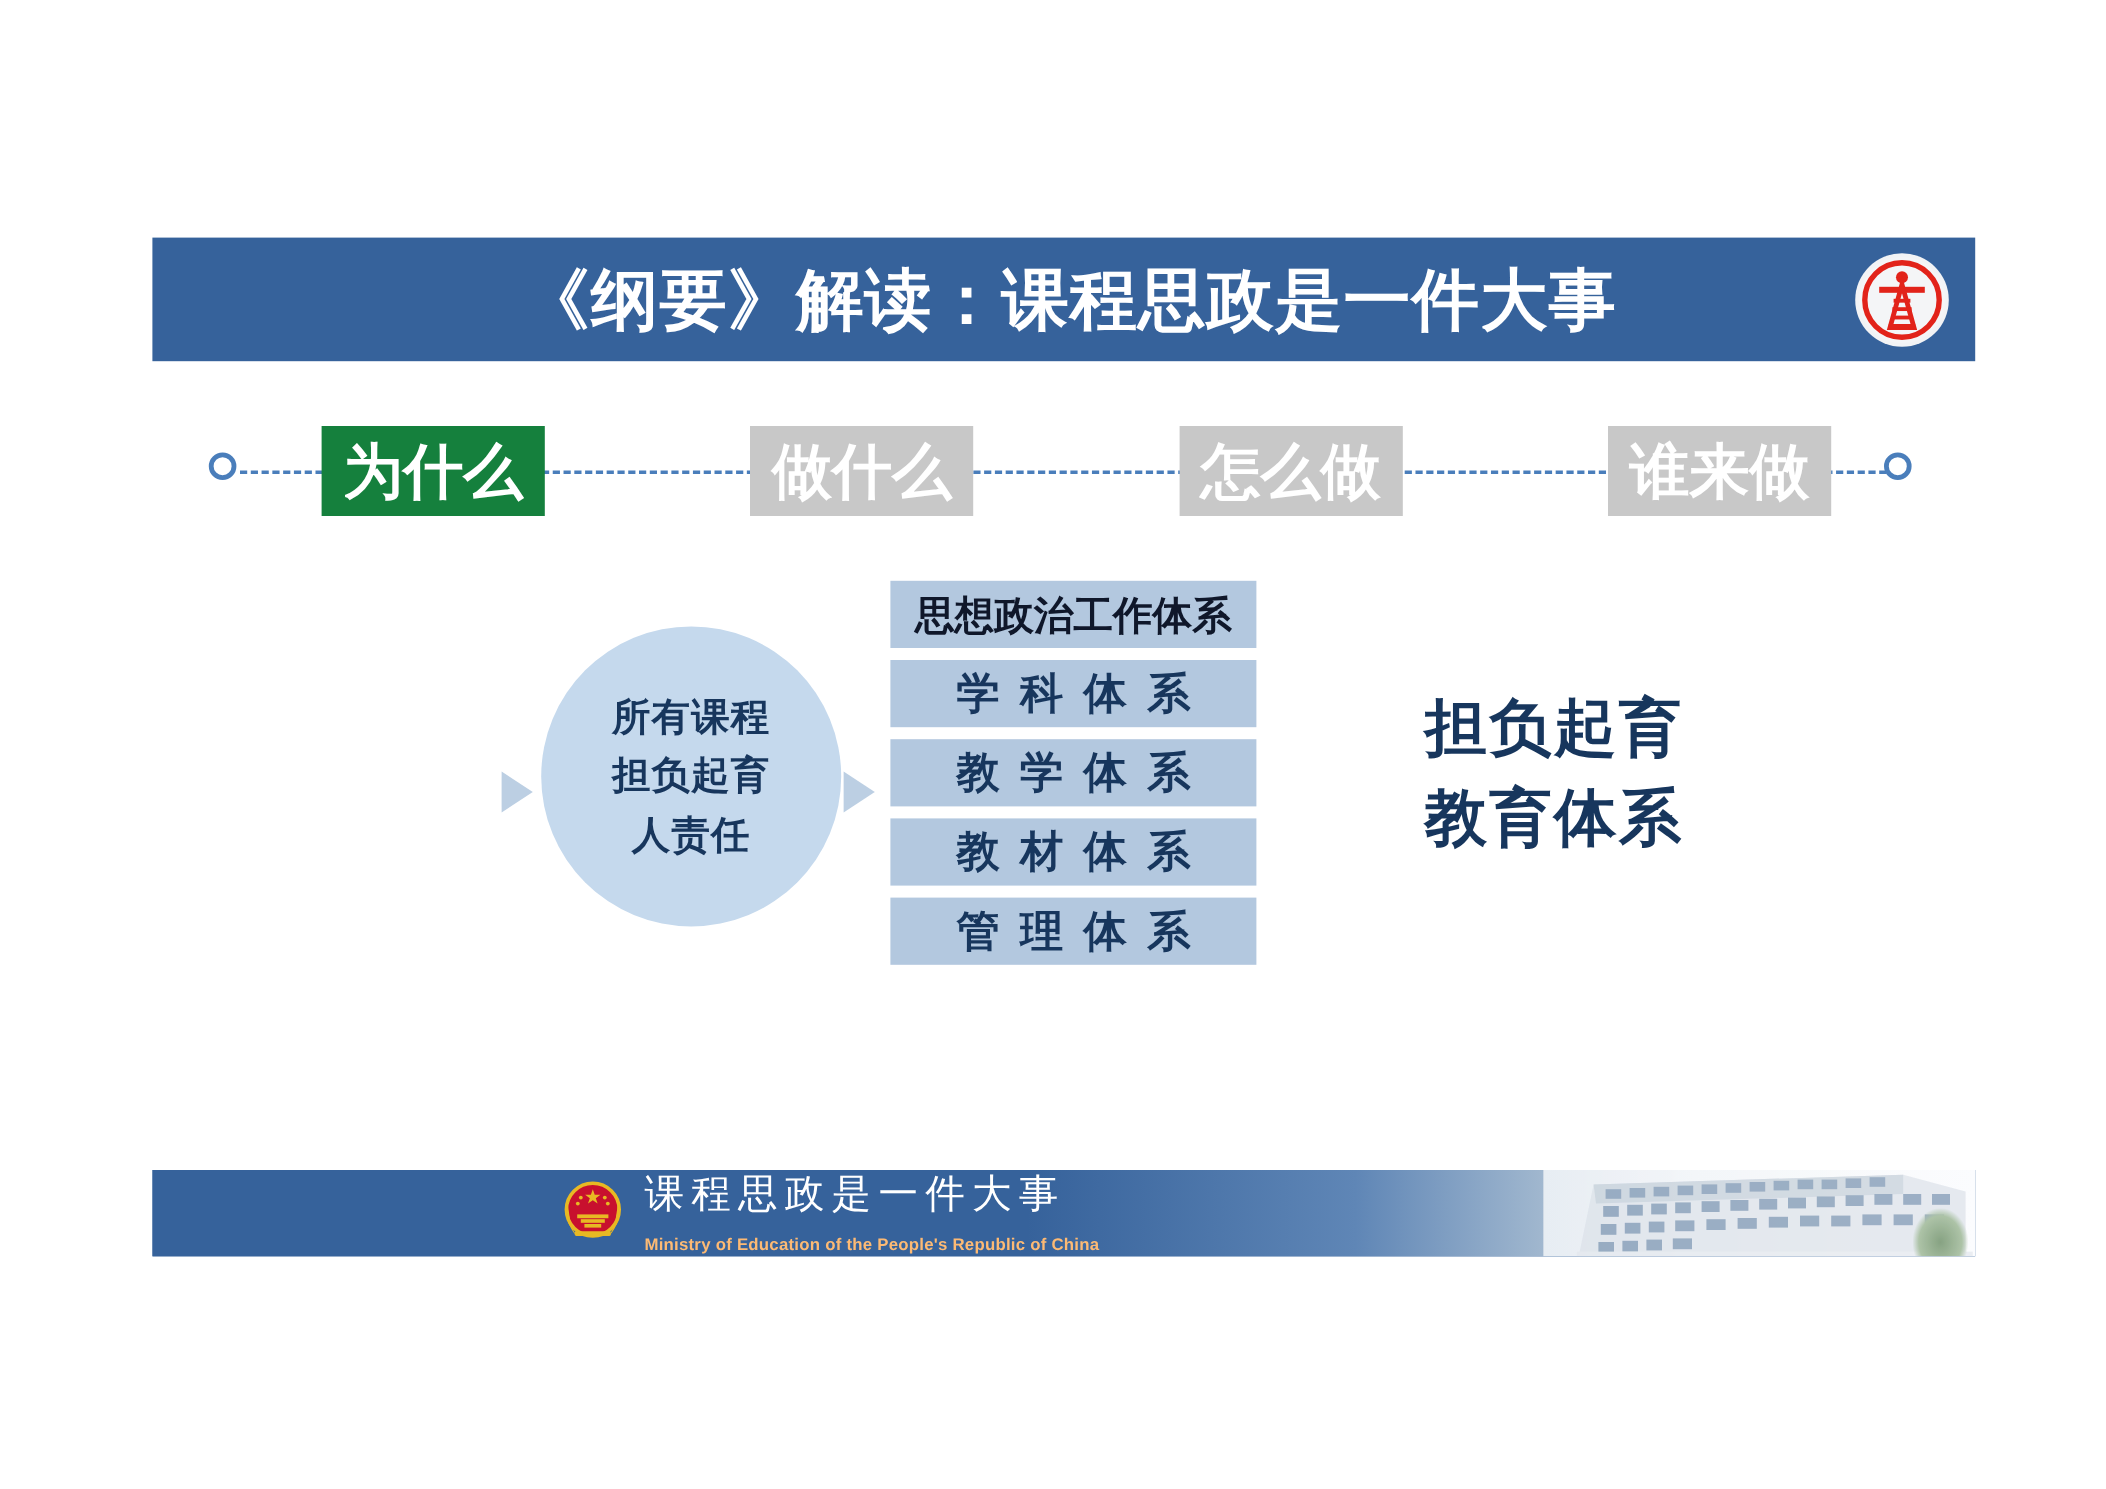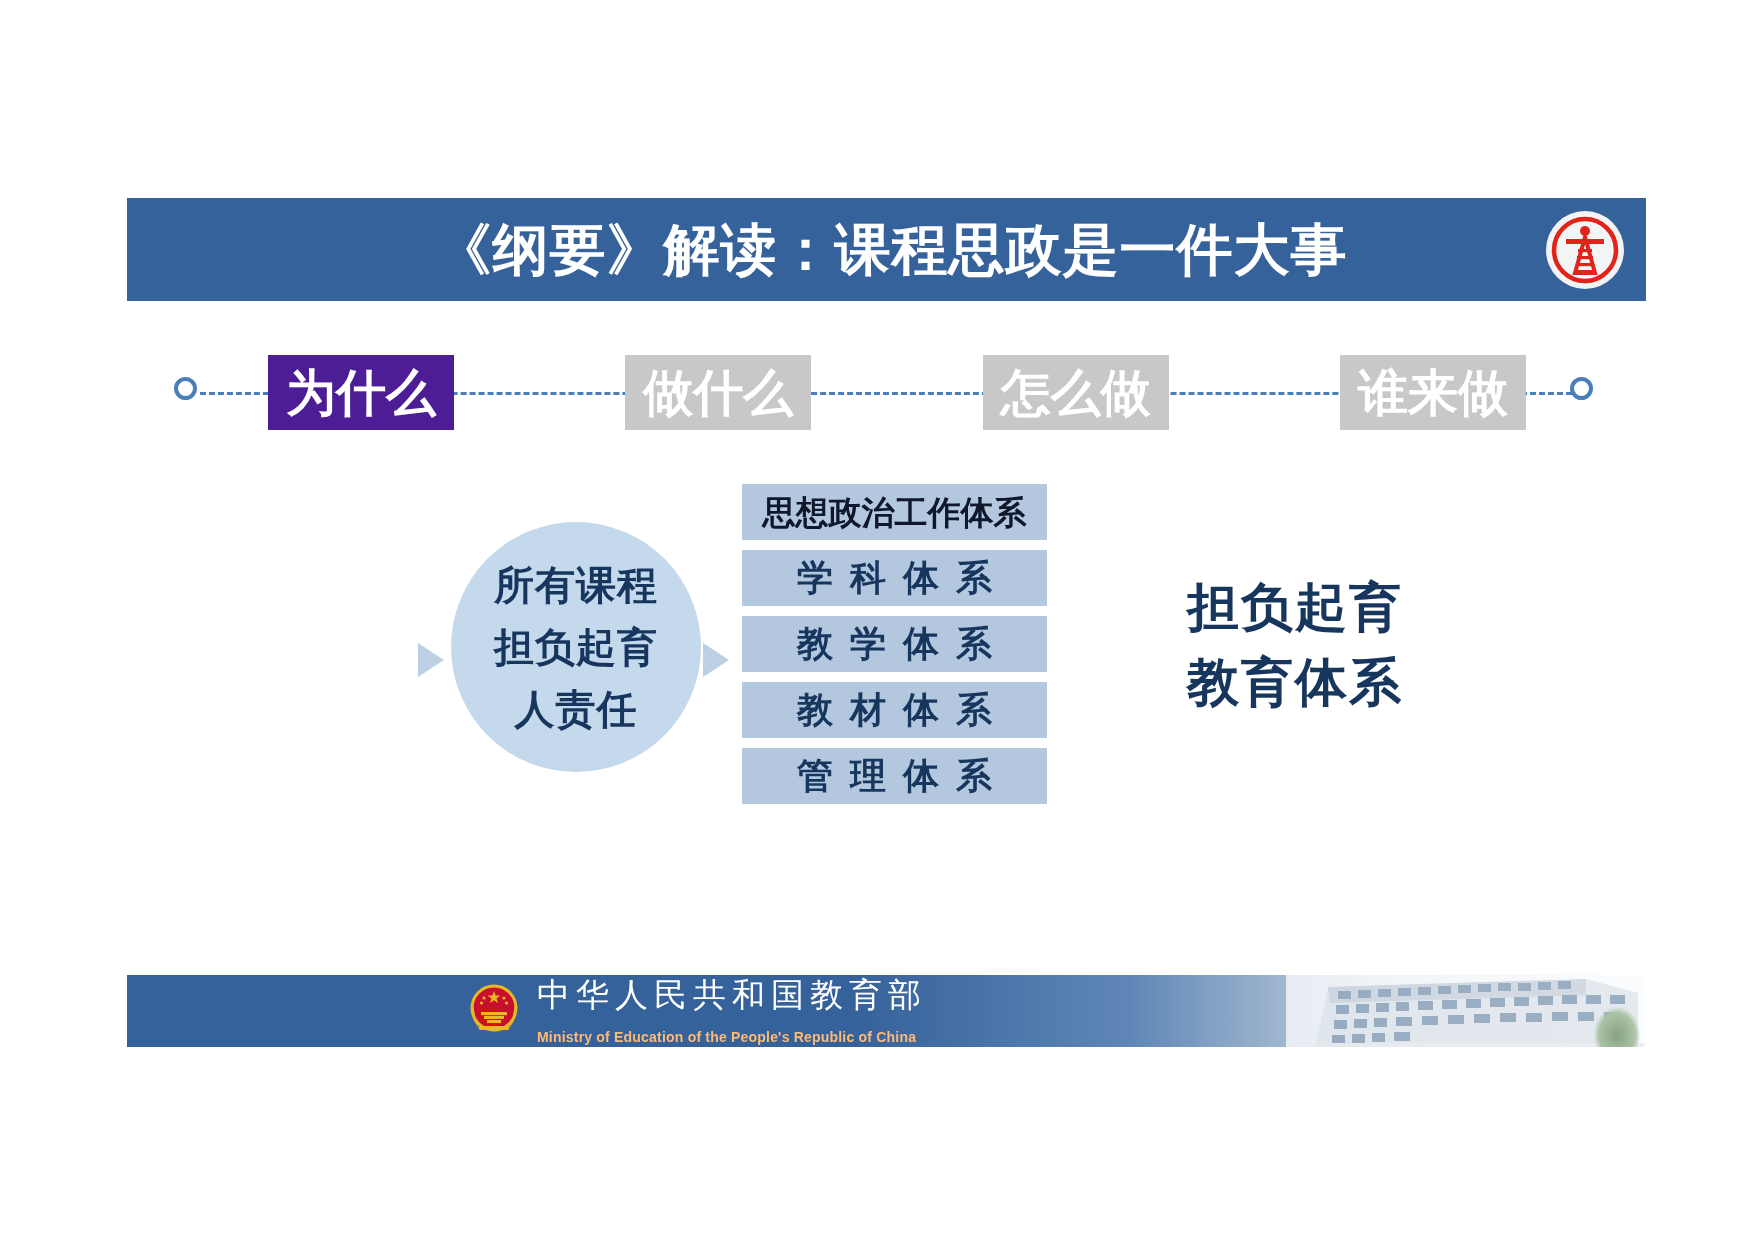--- a/index.html
+++ b/index.html
@@ -100,21 +100,21 @@
   .nav-item {
     height: 75px;
     padding: 0 18px;
     display: flex;
     align-items: center;
     justify-content: center;
     background: #C8C8C8;
     box-sizing: border-box;
   }
   .nav-item.active {
-    background: #4c1d95;
+    background: #15803d;
   }
   .nav-item span {
     color: #ffffff;
     font-size: 50px;
     font-weight: bold;
     line-height: 1;
     white-space: nowrap;
   }
 
   
@@ -150,21 +150,21 @@
     letter-spacing: 2px;
   }
   .circle-big {
     left: 196px;
     top: 52px;
     width: 250px;
     height: 250px;
   }
   .circle-big .line {
     color: #17365D;
-    font-size: 40px;
+    font-size: 32px;
     font-weight: bold;
     line-height: 1.55;
     letter-spacing: 1px;
   }
 
   .arrow {
     position: absolute;
     width: 0;
     height: 0;
     border-top: 17px solid transparent;
@@ -463,19 +463,19 @@
             <rect x="12" y="44" width="30" height="4" rx="1.2"></rect>
           </g>
           <g fill="#E8B923">
             <path d="M6 22 q-3 10 3 20 q2 4 5 6 q-5 -6 -6 -14 q-1 -7 -2 -12 z"></path>
             <path d="M48 22 q3 10 -3 20 q-2 4 -5 6 q5 -6 6 -14 q1 -7 2 -12 z"></path>
           </g>
         </svg>
       </span>
 
       <div class="footer-texts">
-        <div class="footer-cn">中华人民共和国教育部</div>
+        <div class="footer-cn">课程思政是一件大事</div>
         <div class="footer-en">Ministry of Education of the People's Republic of China</div>
       </div>
     </div>
   </div>
 
 </div>
 
 </body></html>

